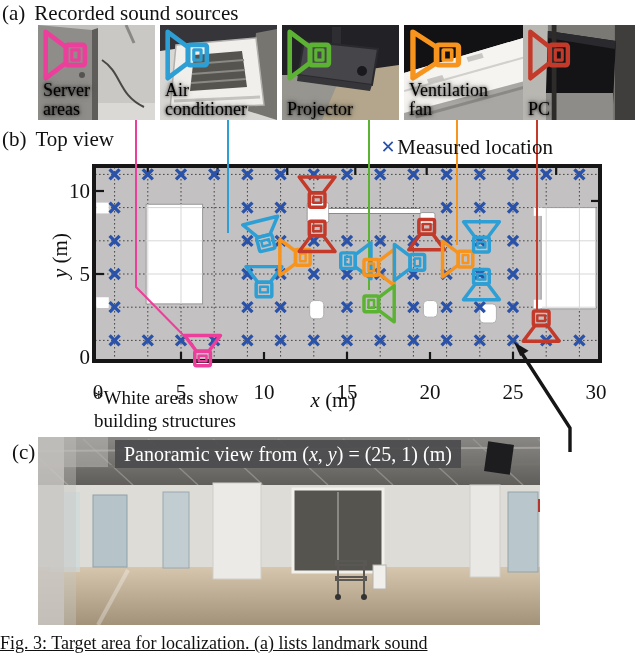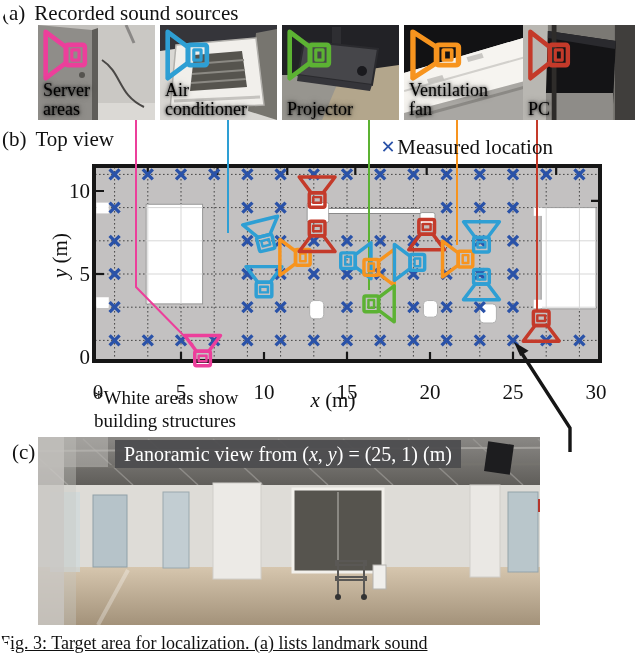--- a/index.html
+++ b/index.html
@@ -1,18 +1,18 @@
 <!DOCTYPE html>
 <html><head>
 <meta charset="utf-8">
 <style>
   html,body{margin:0;padding:0;}
   body{width:640px;height:657px;overflow:hidden;background:#fff;
        font-family:"Liberation Serif", serif;color:#111;}
-  .page{position:relative;width:640px;height:657px;overflow:hidden;border-radius:30px;}
+  .page{position:relative;width:640px;height:657px;overflow:hidden;}
   .sec-title{position:absolute;font-size:21px;white-space:nowrap;}
   .sec-title .t2{margin-left:9px;}
   #title-a{left:2px;top:1px;}
   #title-b{left:2px;top:127px;text-align:right;}
   .photo-row{position:absolute;left:0;top:25px;width:640px;height:95px;z-index:2;}
   .photo{position:absolute;top:0;height:95px;overflow:hidden;background:#888;}
   .photo svg.art{position:absolute;left:0;top:0;width:100%;height:100%;}
   .photo .plabel{position:absolute;left:5px;bottom:1px;color:#000000;font-size:18px;
        line-height:1.05;text-shadow:0 0 3px rgba(0,0,0,.8),0 0 6px rgba(0,0,0,.5);}
   #legend{position:absolute;left:381px;top:133px;font-size:21px;white-space:nowrap;z-index:6;}

